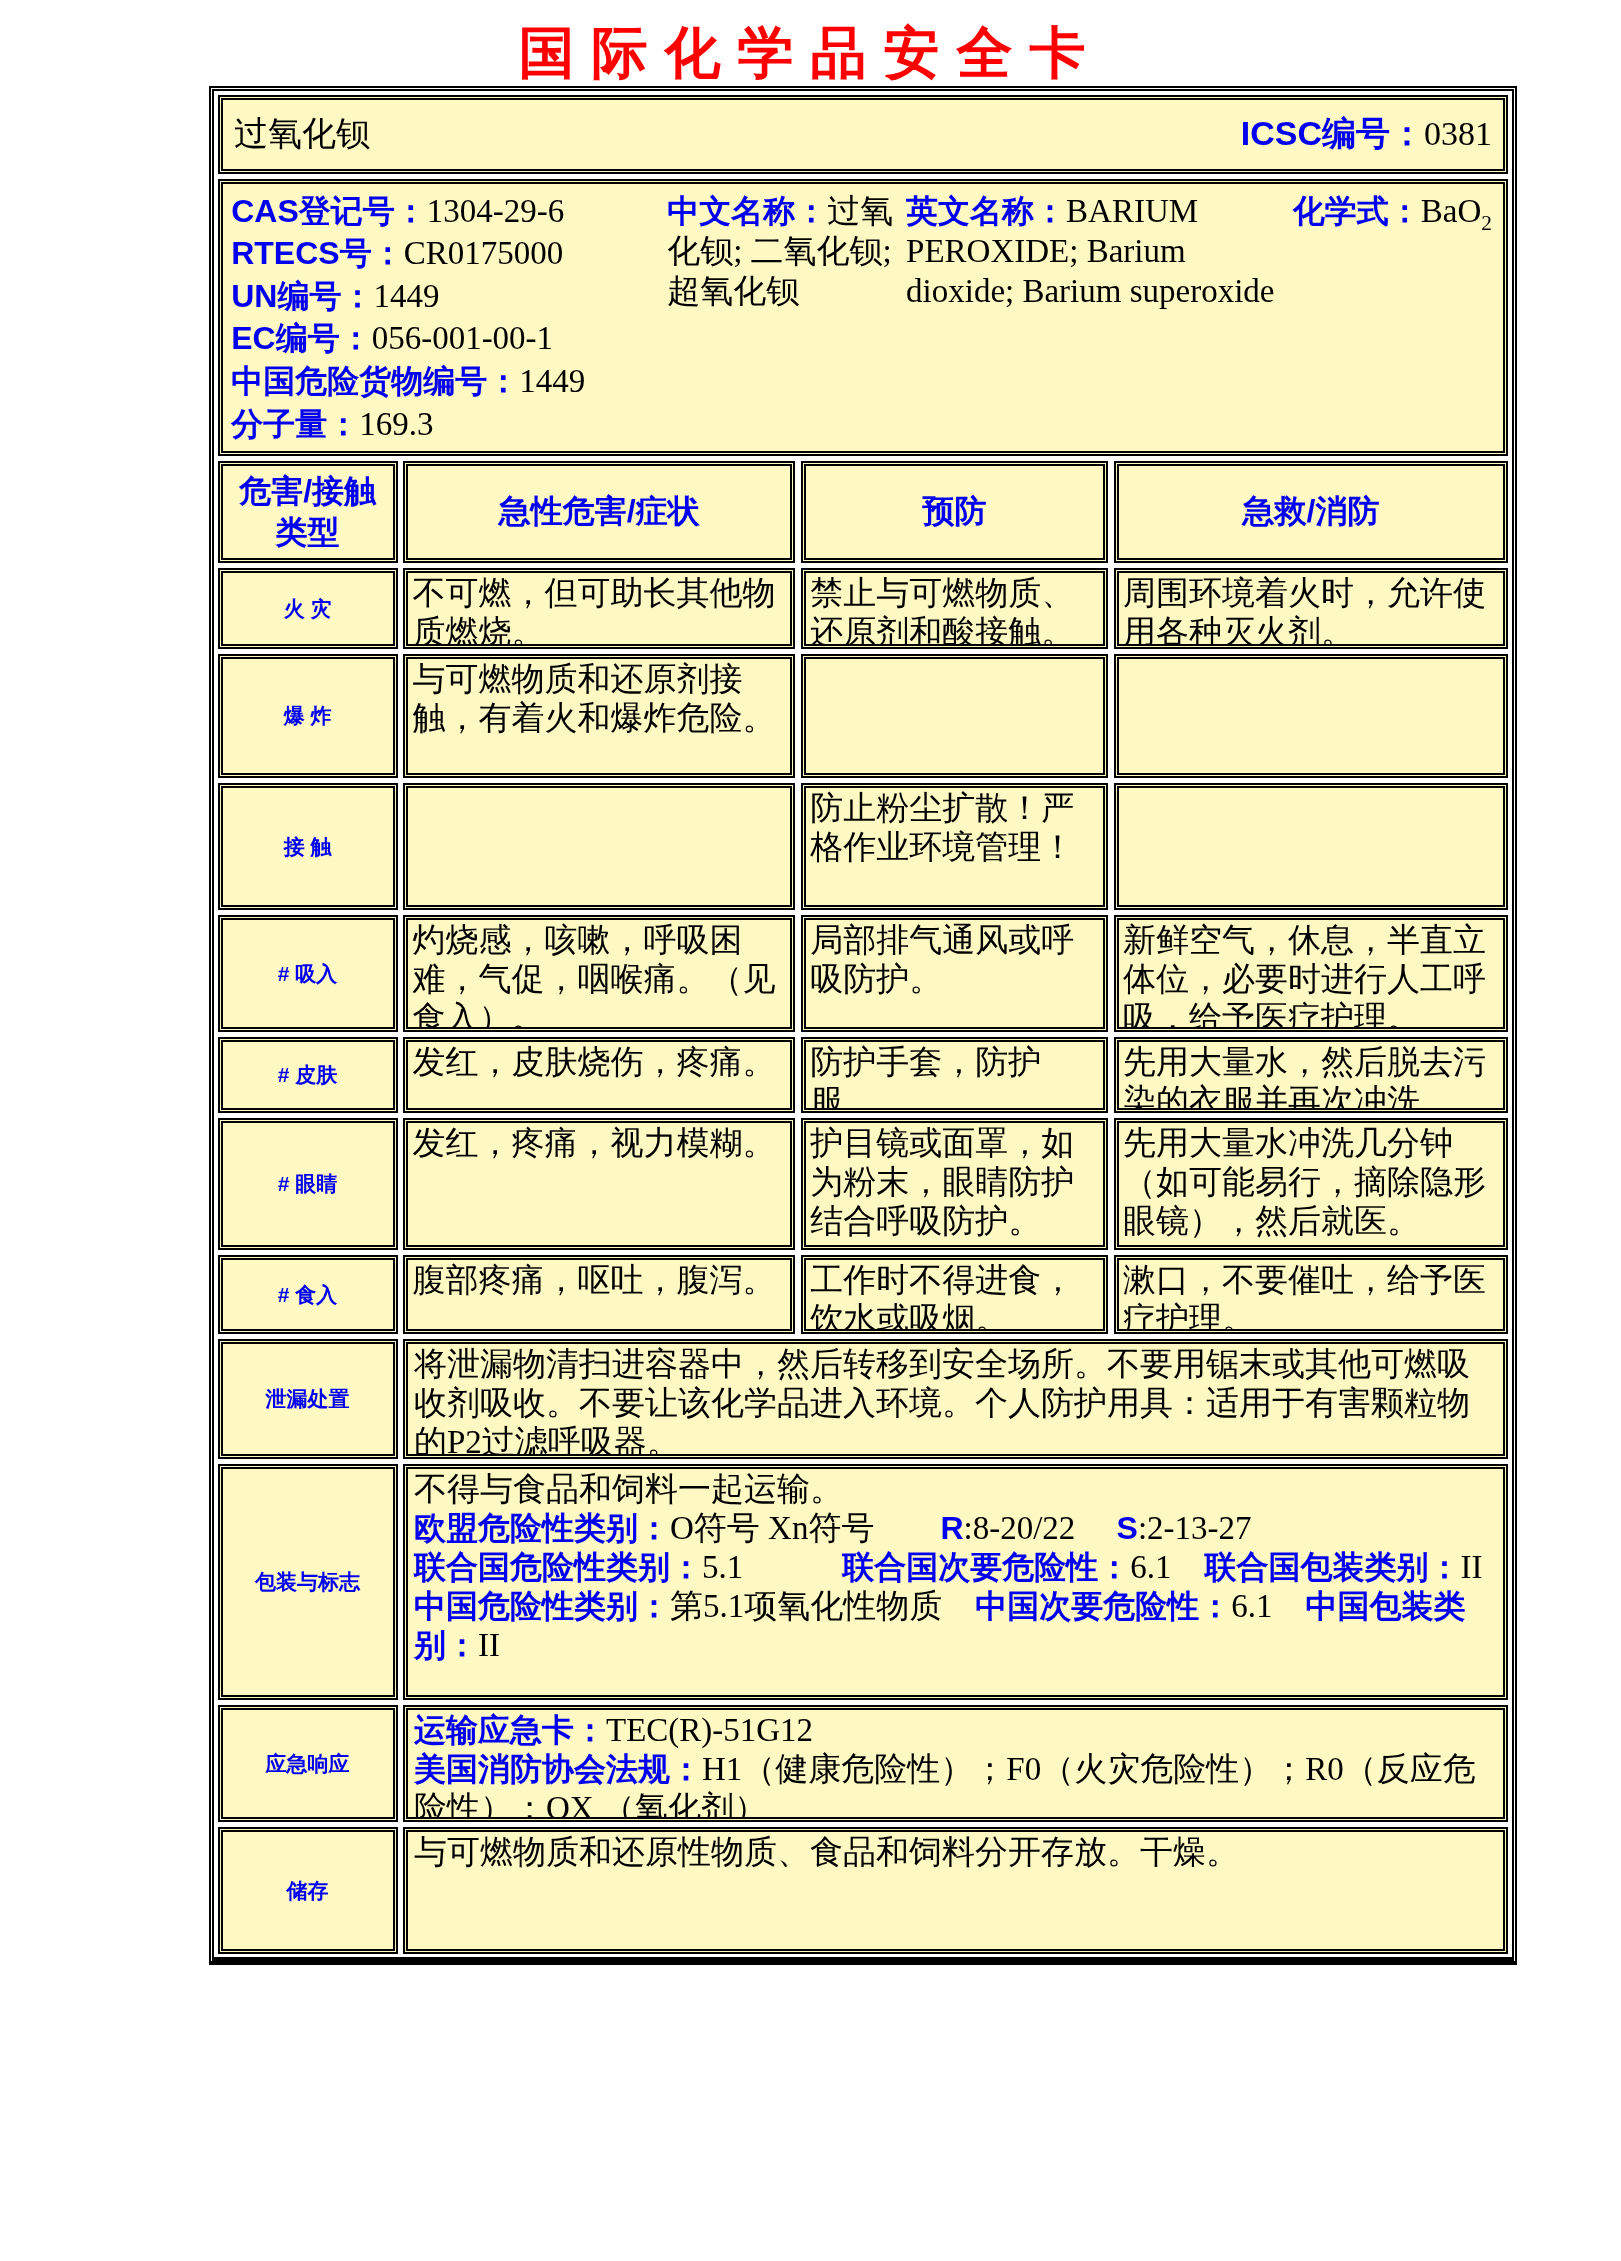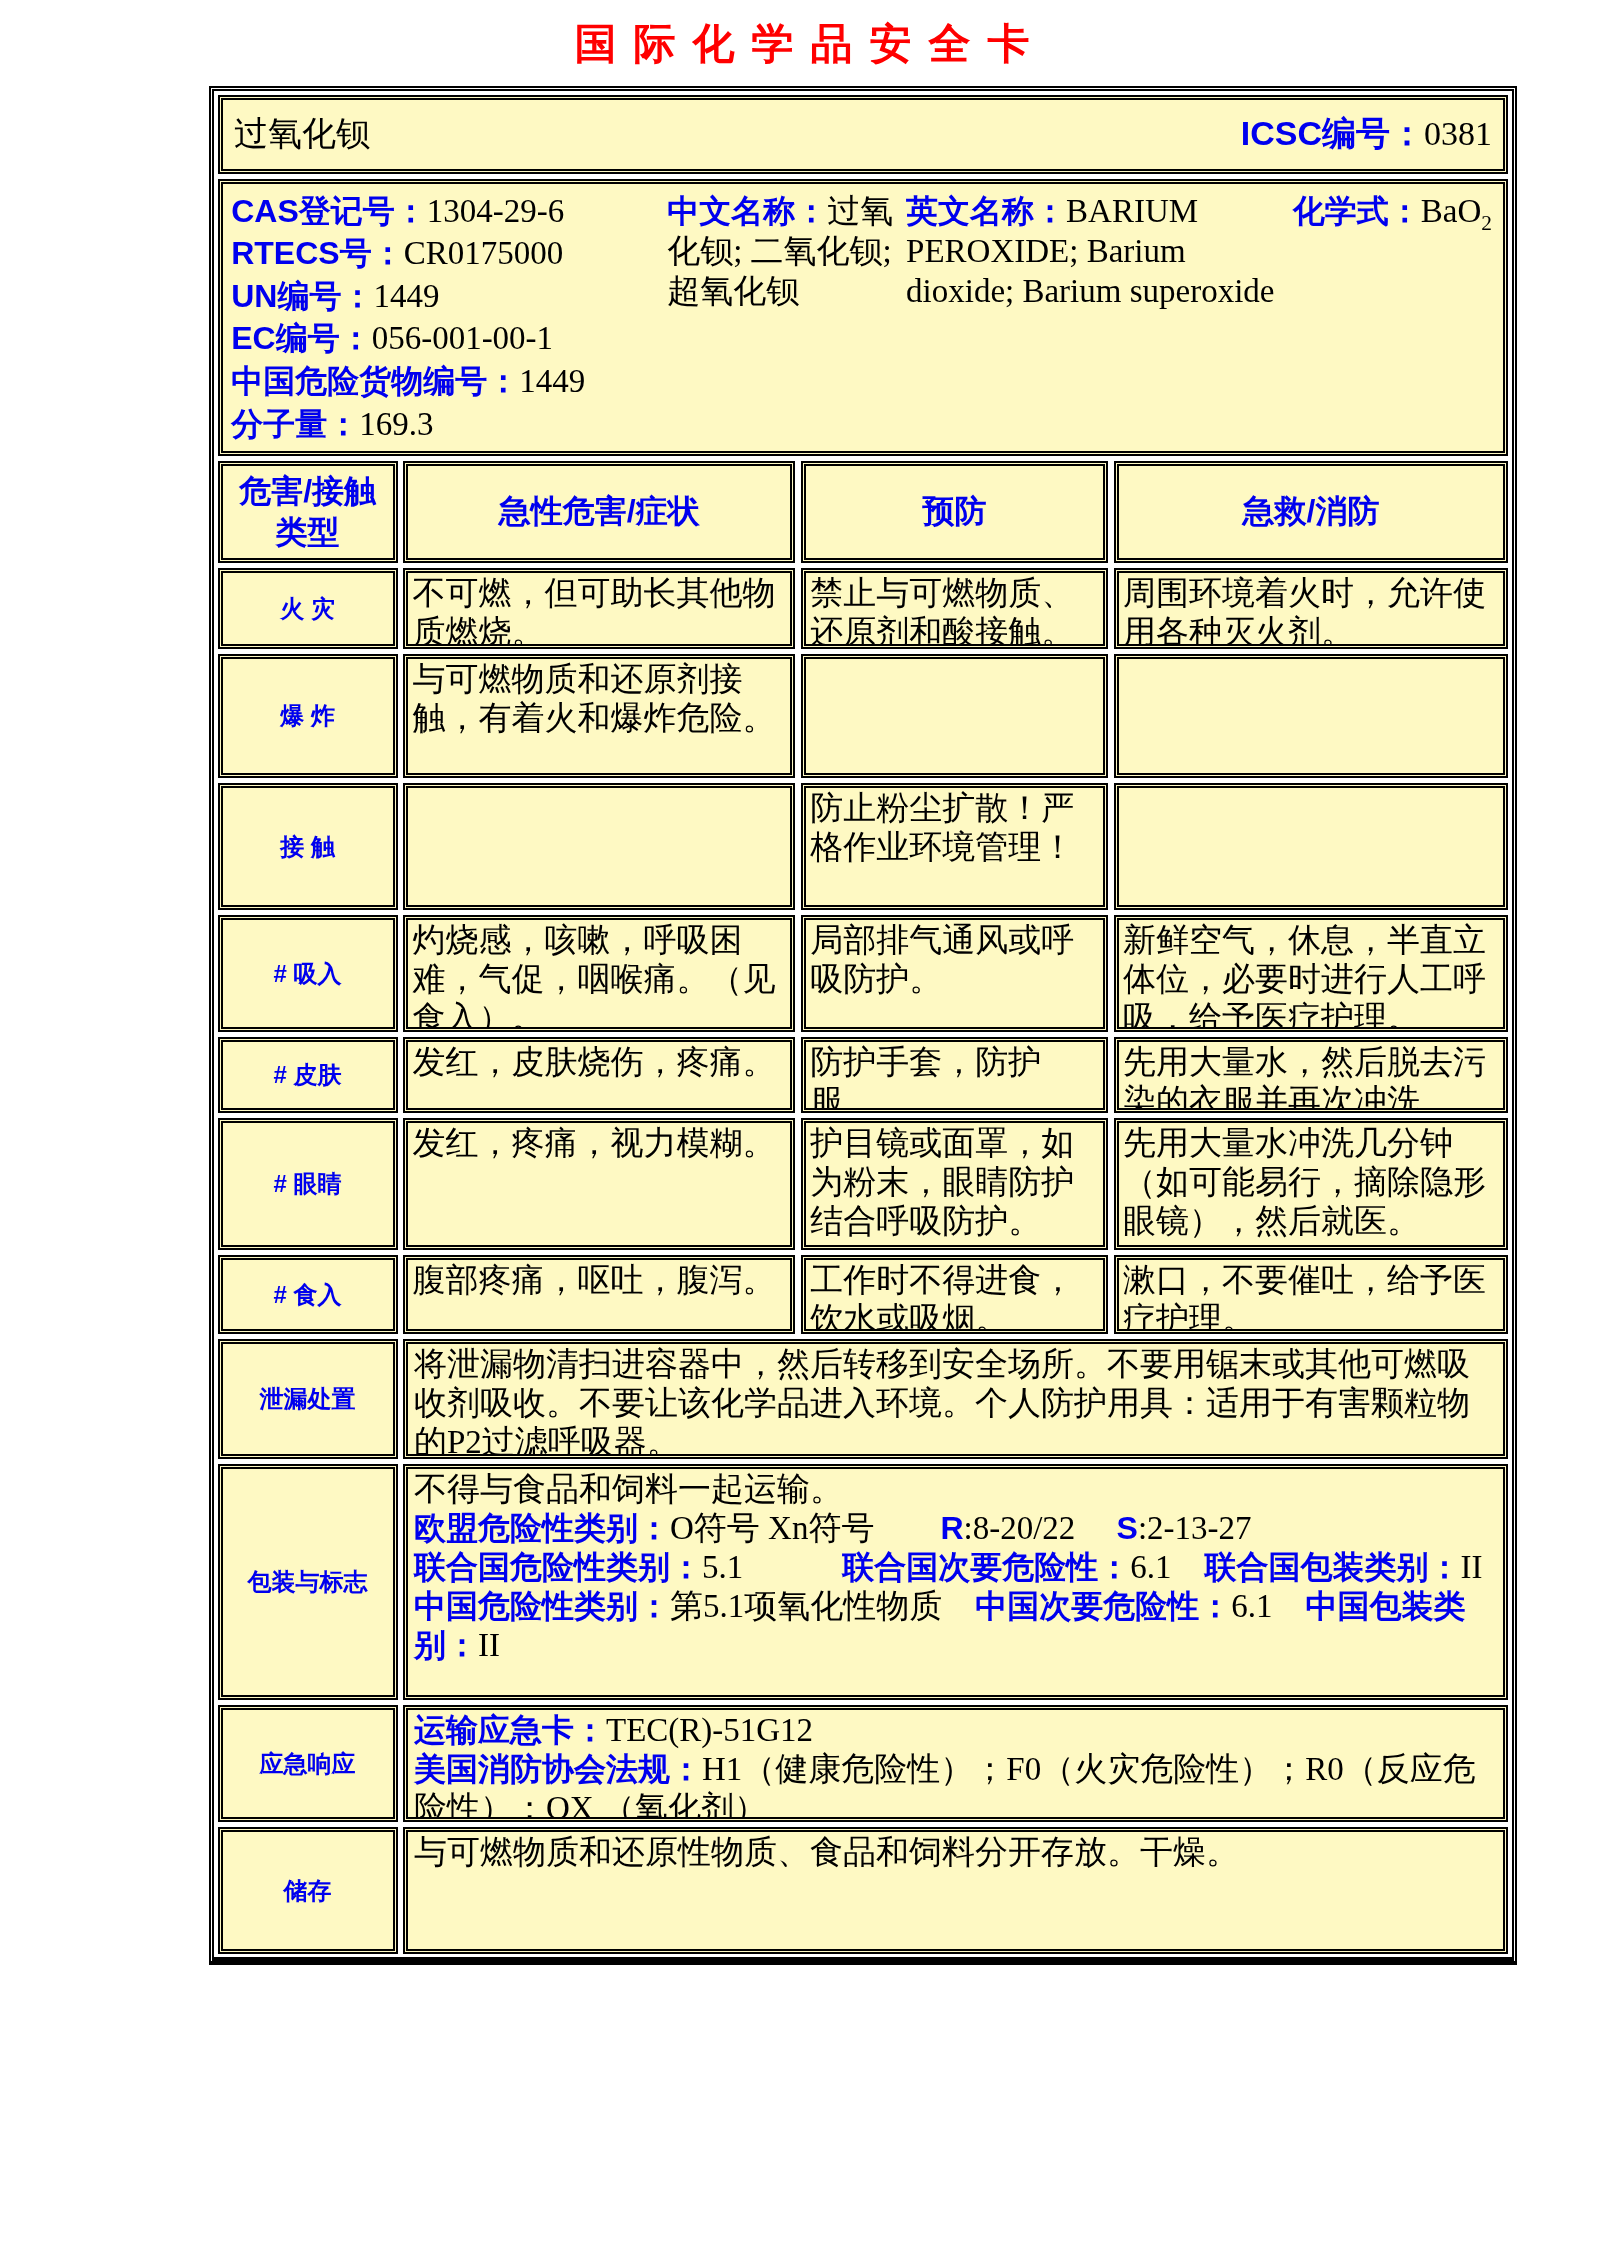--- a/index.html
+++ b/index.html
@@ -12,21 +12,21 @@
     width:1621px;height:2261px;position:relative;
     font-family:"Liberation Serif","DejaVu Serif",serif;
     color:var(--black);
   }
   .title{
     margin-top:15.7px;
     width:1621px;
     text-align:center;
     font-family:"Liberation Sans","DejaVu Sans",sans-serif;
     font-weight:900;
-    font-size:42px;
+    font-size:56px;
     letter-spacing:17px;
     color:var(--red);
   }
   .card{
     position:absolute;
     left:209px;top:86px;
     width:1308px;
     box-sizing:border-box;
     border:5px double #000;
     border-bottom:8.6px solid #000;
@@ -102,21 +102,21 @@
     font-size:32px;
     line-height:41px;
     padding:0 4.3px;
   }
   .lbl{
     display:flex;align-items:center;justify-content:center;
     text-align:center;
     color:var(--blue);
     font-family:"Liberation Sans","DejaVu Sans",sans-serif;
     font-weight:bold;
-    font-size:24px;
+    font-size:21px;
     line-height:37px;
     padding:0 1.4px;
   }
   .txt{
     font-size:33px;
     line-height:39px;
     padding:1.4px 4.3px;
     color:var(--black);
   }
   .pline{

